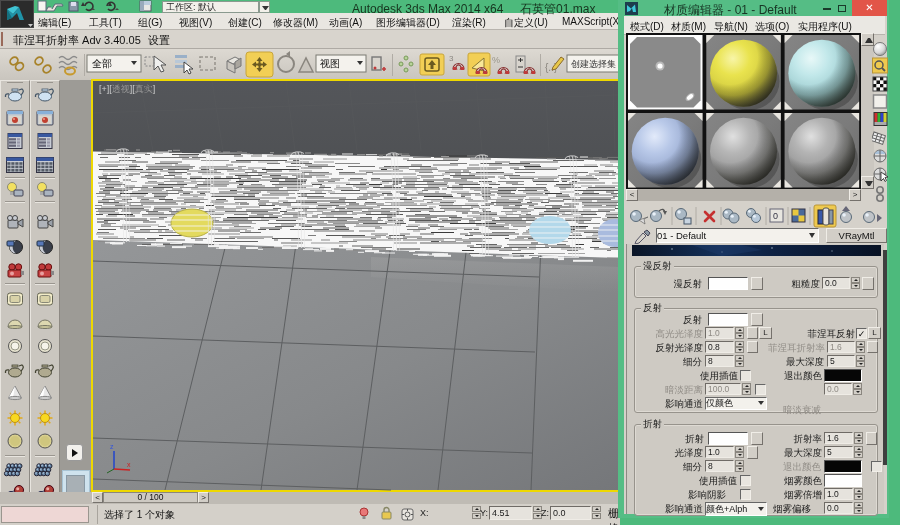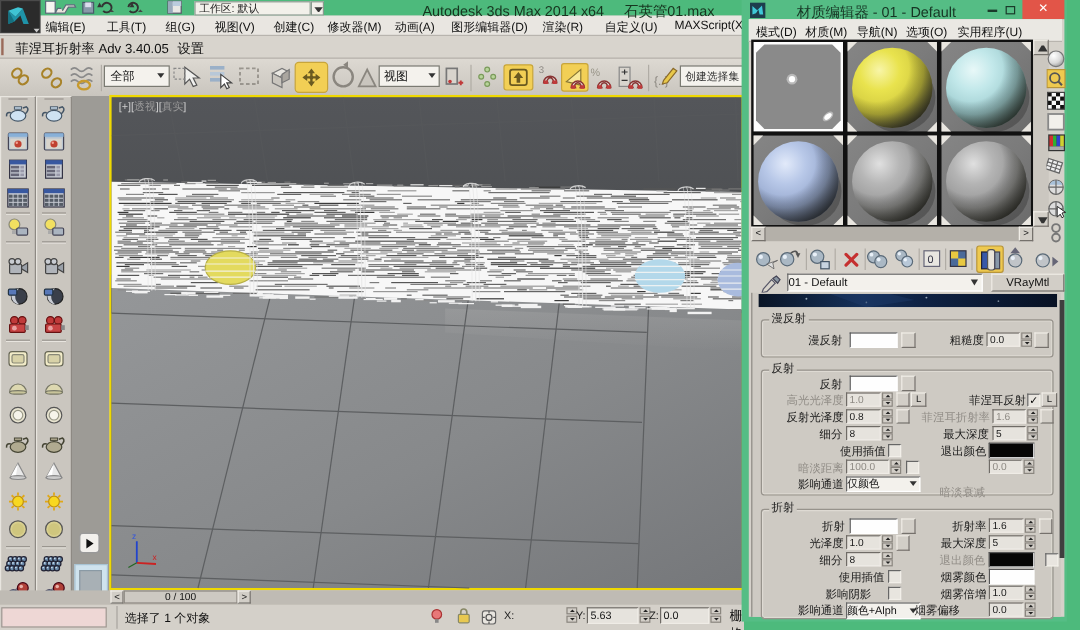--- a/index.html
+++ b/index.html
@@ -1570,21 +1570,21 @@
     <circle cx="49.5" cy="8.5" r="2.5" fill="none" stroke="#555"></circle>
     <path d="M49.5 3 v2 M49.5 12 v2 M44 8.5 h2 M53 8.5 h2" stroke="#555"></path>
 </svg>
 <div class="a" style="left:420px;top:508px;font-size:9px;color:#222">X:</div>
 <div class="a fld" style="left:429px;top:526px;width:46px;height:14px;line-height:12px;font-size:9px">-1.008</div>
 <div class="a sp" style="left:472px;top:506px;height:14px">
     <i class="u"></i>
     <i class="d" style="top:7px"></i>
   </div>
 <div class="a" style="left:480px;top:508px;font-size:9px;color:#222">Y:</div>
-<div class="a fld" style="left:489px;top:506px;width:43px;height:14px;line-height:12px;font-size:9px">5.63</div>
+<div class="a fld" style="left:489px;top:506px;width:43px;height:14px;line-height:12px;font-size:9px">4.51</div>
 <div class="a sp" style="left:533px;top:506px;height:14px">
     <i class="u"></i>
     <i class="d" style="top:7px"></i>
   </div>
 <div class="a" style="left:541px;top:508px;font-size:9px;color:#222">Z:</div>
 <div class="a fld" style="left:550px;top:506px;width:41px;height:14px;line-height:12px;font-size:9px">0.0</div>
 <div class="a sp" style="left:592px;top:506px;height:14px">
     <i class="u"></i>
     <i class="d" style="top:7px"></i>
   </div>
@@ -1973,17 +1973,17 @@
 <div class="a lbl" style="left:677px;top:489px;width:60px;text-align:center">影响阴影</div>
 <div class="a cb" style="left:740px;top:489px"></div>
 <div class="a lbl" style="left:762px;top:489px;width:60px;text-align:right">烟雾倍增</div>
 <div class="a fld" style="left:824px;top:488px;width:29px;height:12px">1.0</div>
 <div class="a sp" style="left:854px;top:488px">
     <i class="u"></i>
     <i class="d"></i>
   </div>
 <div class="a lbl" style="left:643px;top:503px;width:60px;text-align:right">影响通道</div>
 <div class="a dd" style="left:705px;top:502px;width:62px;height:14px;line-height:12px">颜色+Alph<span class="dar" style="top:4px"></span></div>
-<div class="a lbl" style="left:762px;top:503px;width:60px;text-align:left">烟雾偏移</div>
+<div class="a lbl" style="left:762px;top:503px;width:60px;text-align:center">烟雾偏移</div>
 <div class="a fld" style="left:824px;top:502px;width:29px;height:12px">0.0</div>
 <div class="a sp" style="left:854px;top:502px">
     <i class="u"></i>
     <i class="d"></i>
   </div>
 </body></html>

